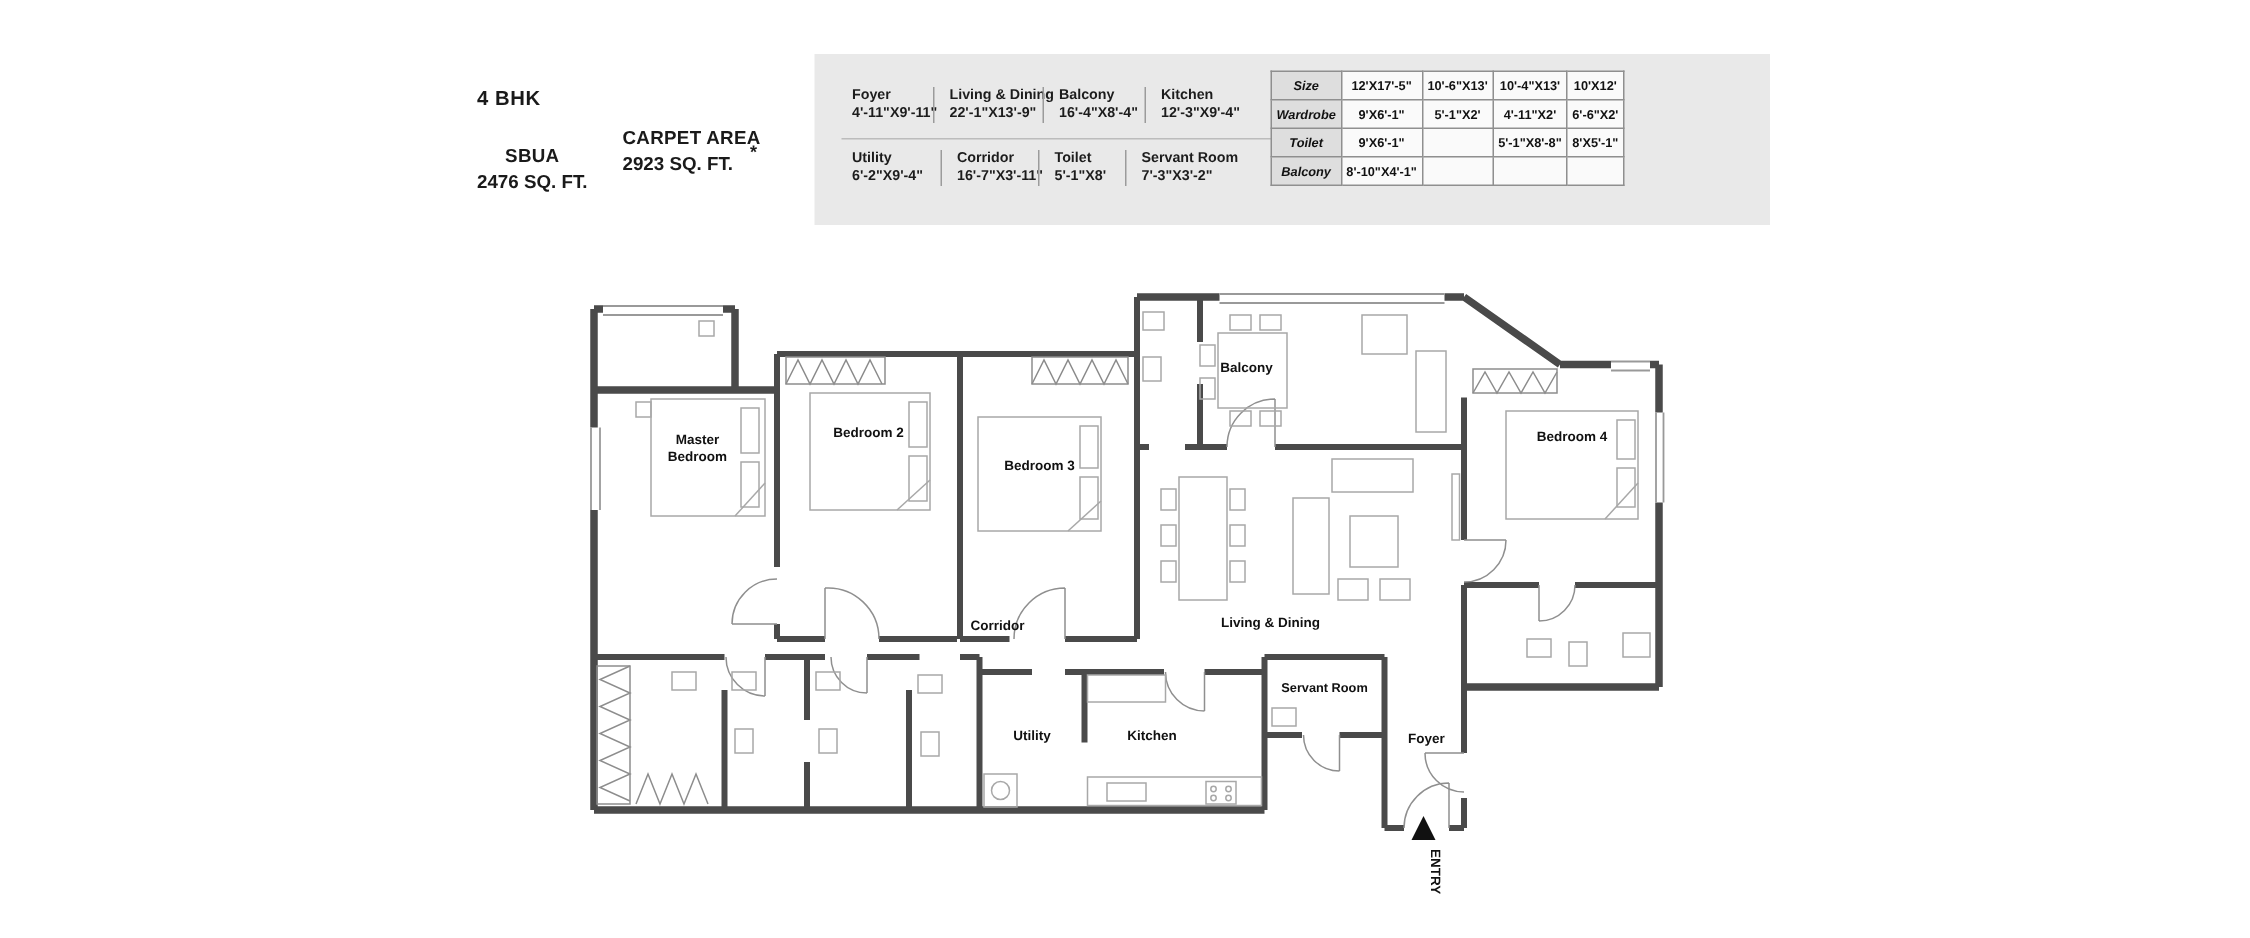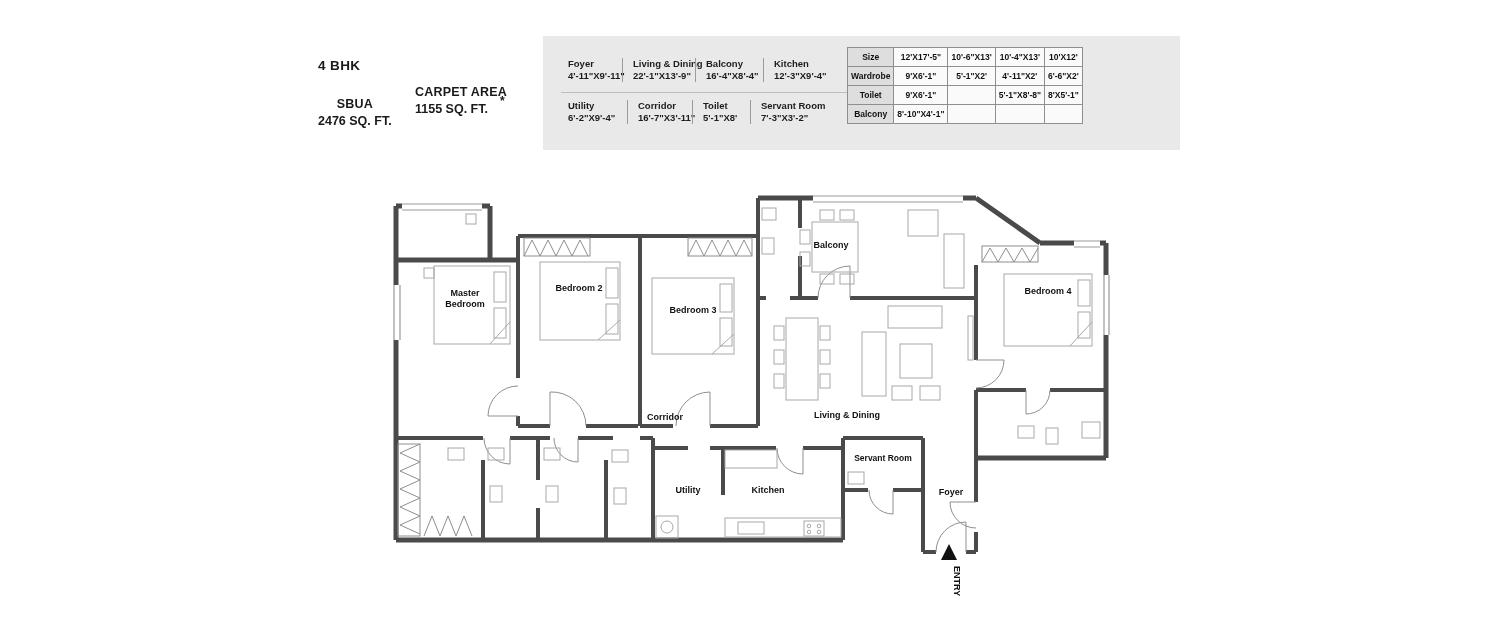--- a/index.html
+++ b/index.html
@@ -20,40 +20,40 @@
   .dim-item{font-size:9.5px;font-weight:700;line-height:12px;color:#1c1c1c;white-space:nowrap;}
   .dim-item + .dim-item{border-left:1px solid #9b9b9b;padding-left:10px;}
   .panel-divider{position:absolute;left:18px;top:56px;width:292px;height:1px;background:#bcbcbc;}
   
   table.bed-table{position:absolute;left:847px;top:47px;border-collapse:collapse;
     font-size:8.5px;font-weight:700;color:#111;}
   .bed-table td,.bed-table th{border:1px solid #8f8f8f;height:18px;text-align:center;
     padding:0 3px;white-space:nowrap;}
   .bed-table th{background:#ababab;width:74px;}
   .bed-table th.corner{background:#dedede;width:54px;}
-  .bed-table td.rowlabel{background:#dedede;}
+  .bed-table td.rowlabel{background:#dedede;font-style:italic;}
   .bed-table td.val{background:#fafafa;}
   
   .plan{left:388px;top:190px;}
   .plan text{font-size:9px;font-weight:700;fill:#111;}
   .plan .lbl-small{font-size:8.5px;}
 </style>
 </head>
 <body>
 
 <div class="abs bhk-title">4 BHK</div>
 
 <div class="abs sbua-block">
   <div class="area-label">SBUA</div>
   <div class="area-value">2476 SQ. FT.</div>
 </div>
 
 <div class="abs carpet-block">
   <div class="area-label">CARPET AREA</div>
-  <div class="area-value">1155 SQ. FT.</div>
+  <div class="area-value">2923 SQ. FT.</div>
 </div>
 <div class="abs asterisk">*</div>
 
 <div class="abs panel">
   <div class="dim-row dim-row1">
     <div class="dim-item" style="width:54px">
       <div>Foyer</div>
       <div>4'-11"X9'-11"</div>
     </div>
     <div class="dim-item" style="width:62px">

